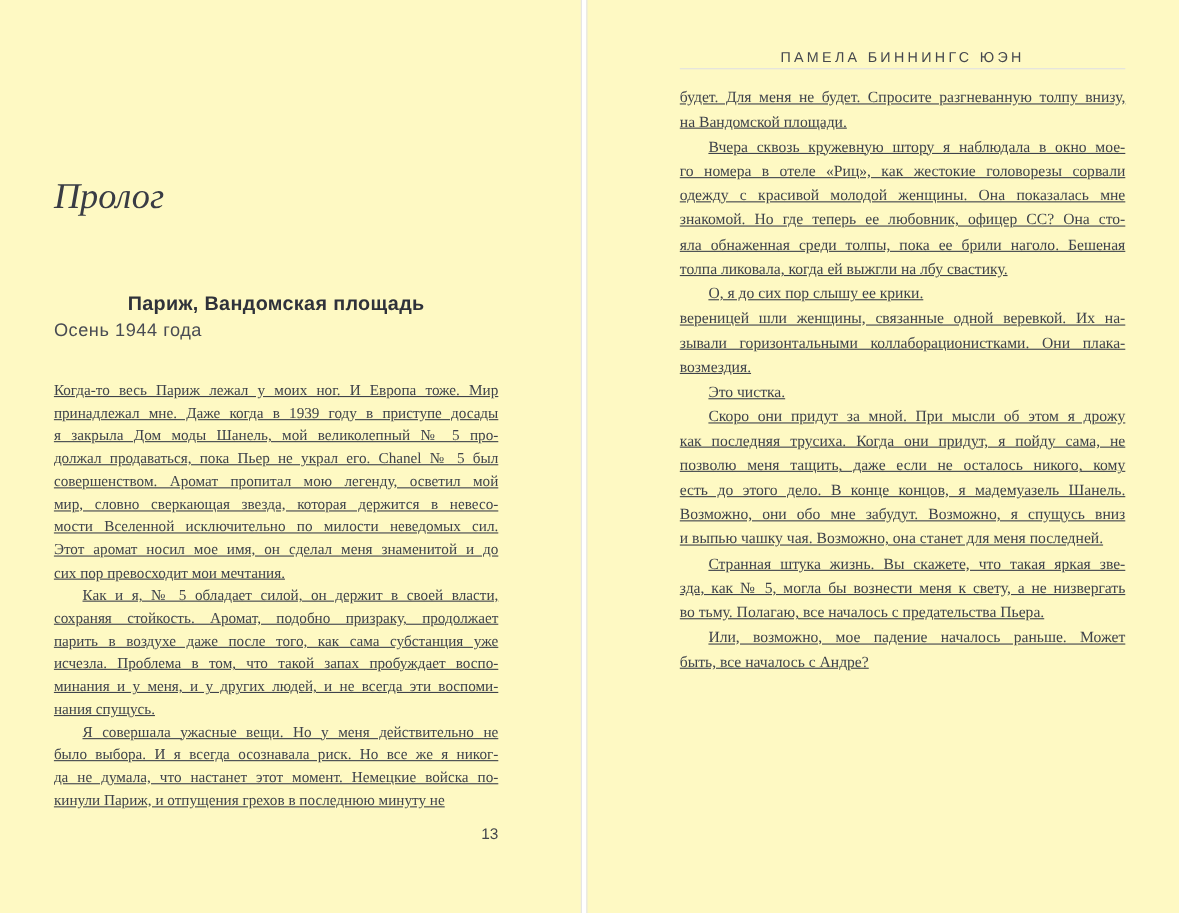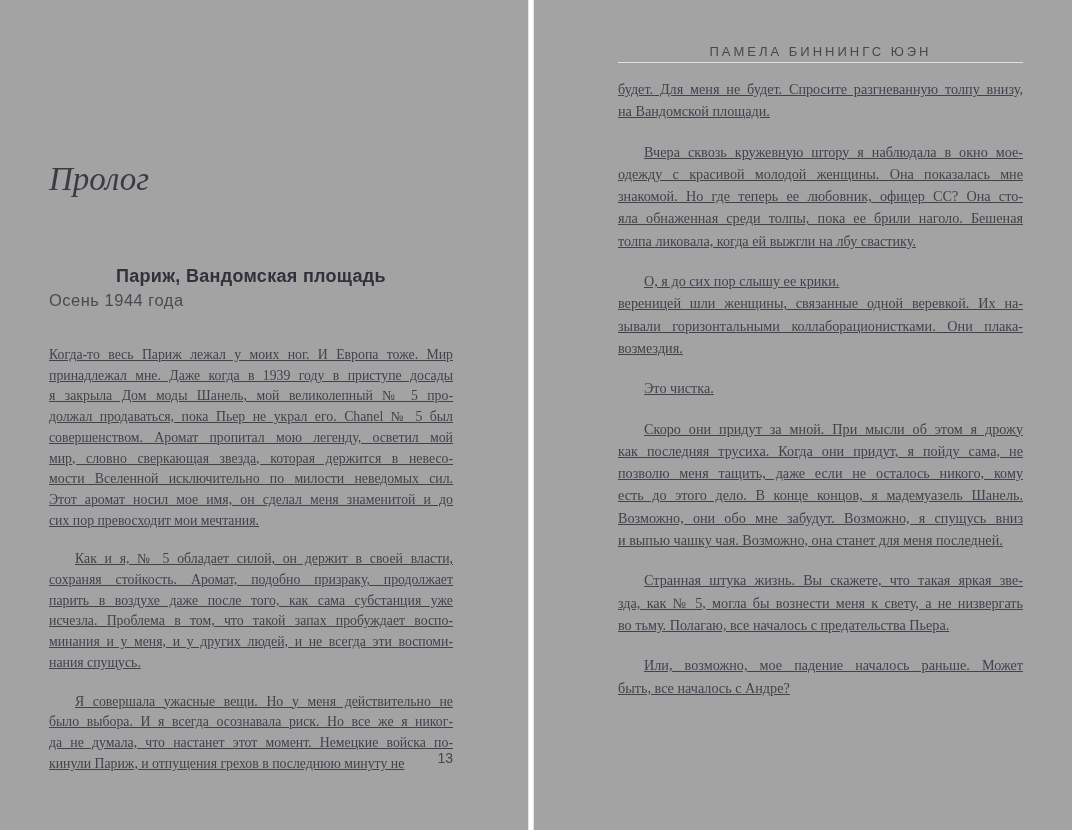--- a/index.html
+++ b/index.html
@@ -5,21 +5,21 @@
   html, body { margin: 0; padding: 0; }
   body {
     width: 1072px; height: 830px;
     background: #ffffff;
     position: relative;
     overflow: hidden;
     font-family: "Liberation Serif", serif;
   }
   .page {
     position: absolute; top: 0; height: 830px;
-    background: #a3a3a3;
+    background: #fef9c3;
   }
   .page.left  { left: 0;     width: 528px; border-right: 1px solid #e4e4e7; }
   .page.right { left: 533px; width: 539px; border-left: 1px solid #e4e4e7; }
 
   .content { position: absolute; top: 0; }
   .left .content  { left: 49px; width: 404px; }
   .right .content { left: 84px; width: 405px; }
 
   
   .chapter-title {
@@ -60,21 +60,21 @@
   .body-text { position: absolute; left: 0; width: 100%; color: #3f434b; }
   .left  .body-text { top: 345px; font-size: 13.8px; line-height: 20.7px; }
   .right .body-text { top: 78px;  font-size: 14.2px; line-height: 22.3px; }
   .para { margin: 0; text-decoration: underline; }
   .line {
     text-align: justify;
     text-align-last: justify;
     white-space: normal;
   }
   .line.last { text-align-last: left; }
-  .line.ind  { text-indent: 26px; margin-top: 18px; }
+  .line.ind  { text-indent: 26px; }
 
   .page-number {
     position: absolute; top: 750px; left: 0; width: 100%;
     text-align: right;
     font-family: "Liberation Sans", sans-serif;
     font-size: 14px; color: #43464c;
   }
 </style>
 </head>
 <body>
@@ -119,20 +119,21 @@
   <div class="content">
     <div class="running-header">ПАМЕЛА БИННИНГС ЮЭН</div>
     <div class="header-rule"></div>
     <div class="body-text" id="right-body">
         <div class="para">
           <div class="line">будет. Для меня не будет. Спросите разгневанную толпу внизу,</div>
           <div class="line last">на Вандомской площади.</div>
         </div>
         <div class="para">
           <div class="line ind">Вчера сквозь кружевную штору я наблюдала в окно мое-</div>
+          <div class="line">го номера в отеле «Риц», как жестокие головорезы сорвали</div>
           <div class="line">одежду с красивой молодой женщины. Она показалась мне</div>
           <div class="line">знакомой. Но где теперь ее любовник, офицер СС? Она сто-</div>
           <div class="line">яла обнаженная среди толпы, пока ее брили наголо. Бешеная</div>
           <div class="line last">толпа ликовала, когда ей выжгли на лбу свастику.</div>
         </div>
         <div class="para">
           <div class="line last ind">О, я до сих пор слышу ее крики.</div>
         </div>
         <div class="para">
           <div class="line">вереницей шли женщины, связанные одной веревкой. Их на-</div>

